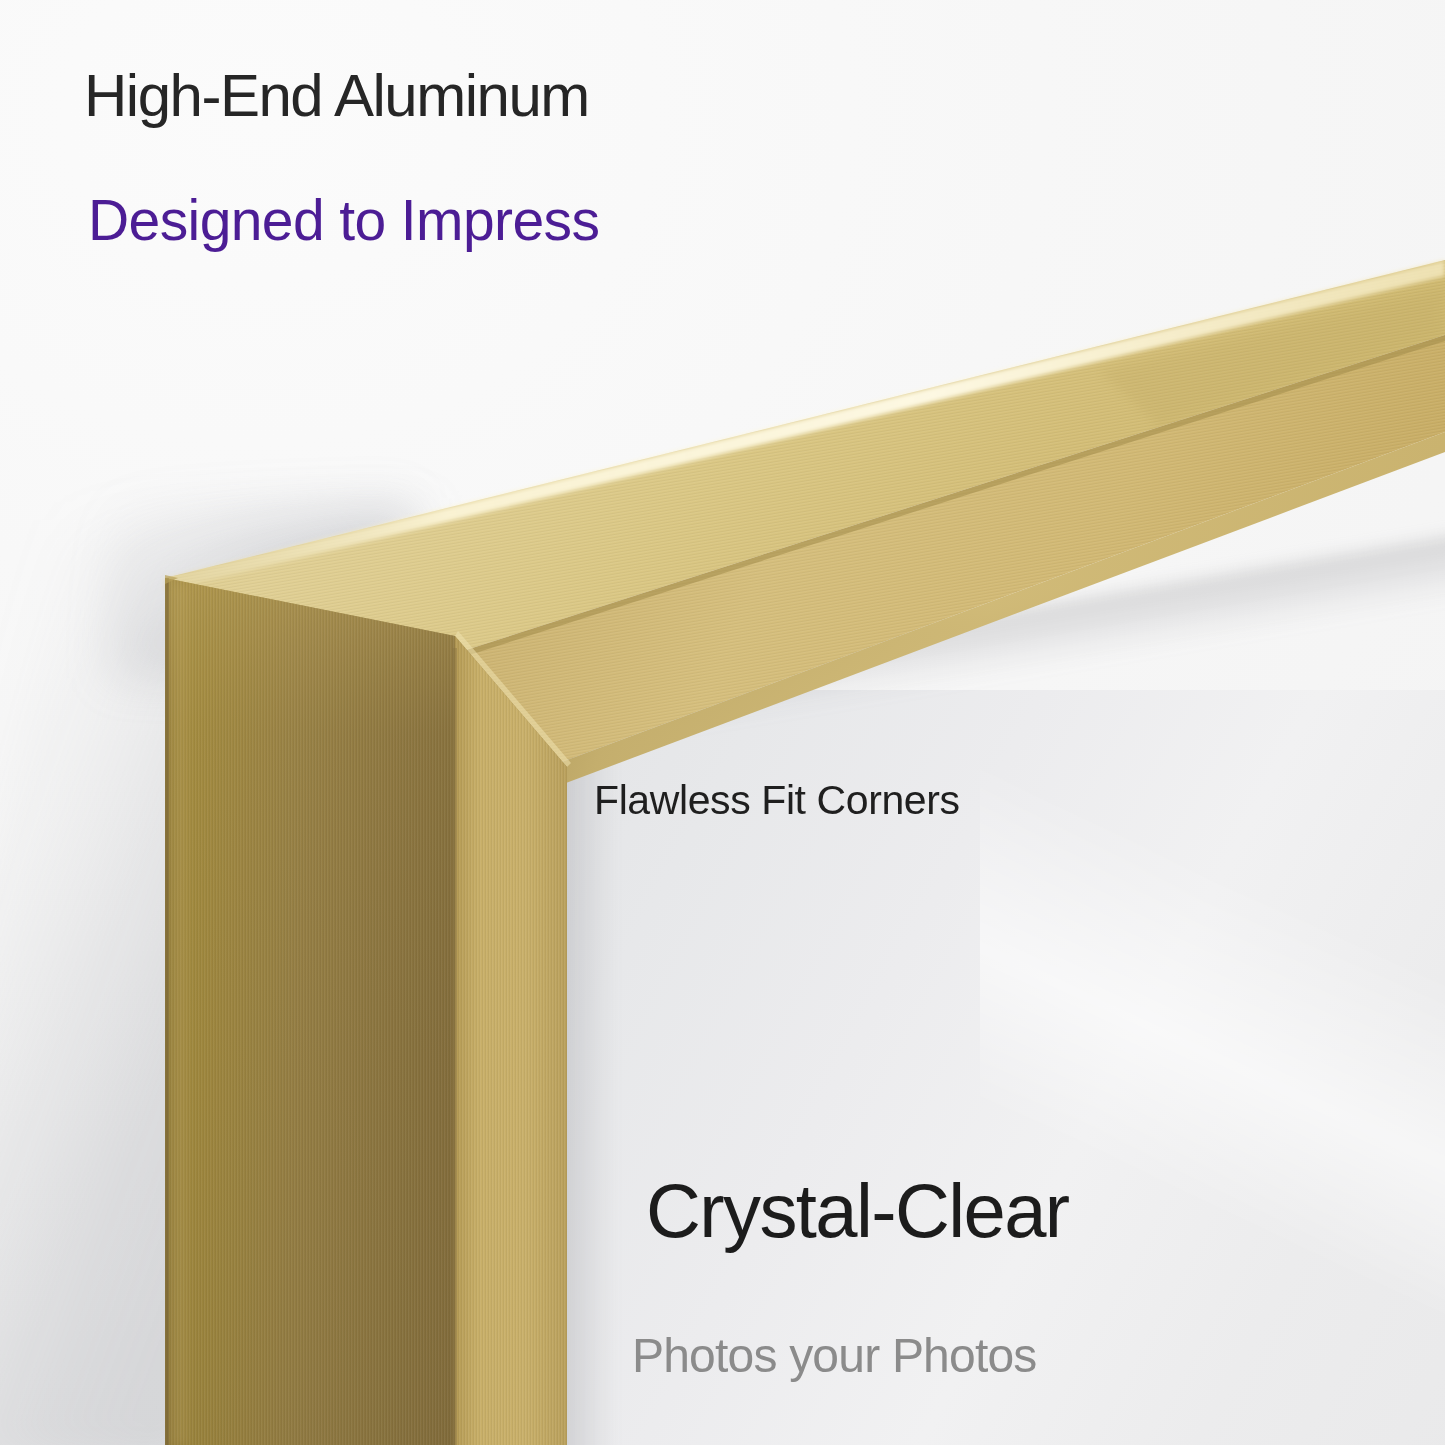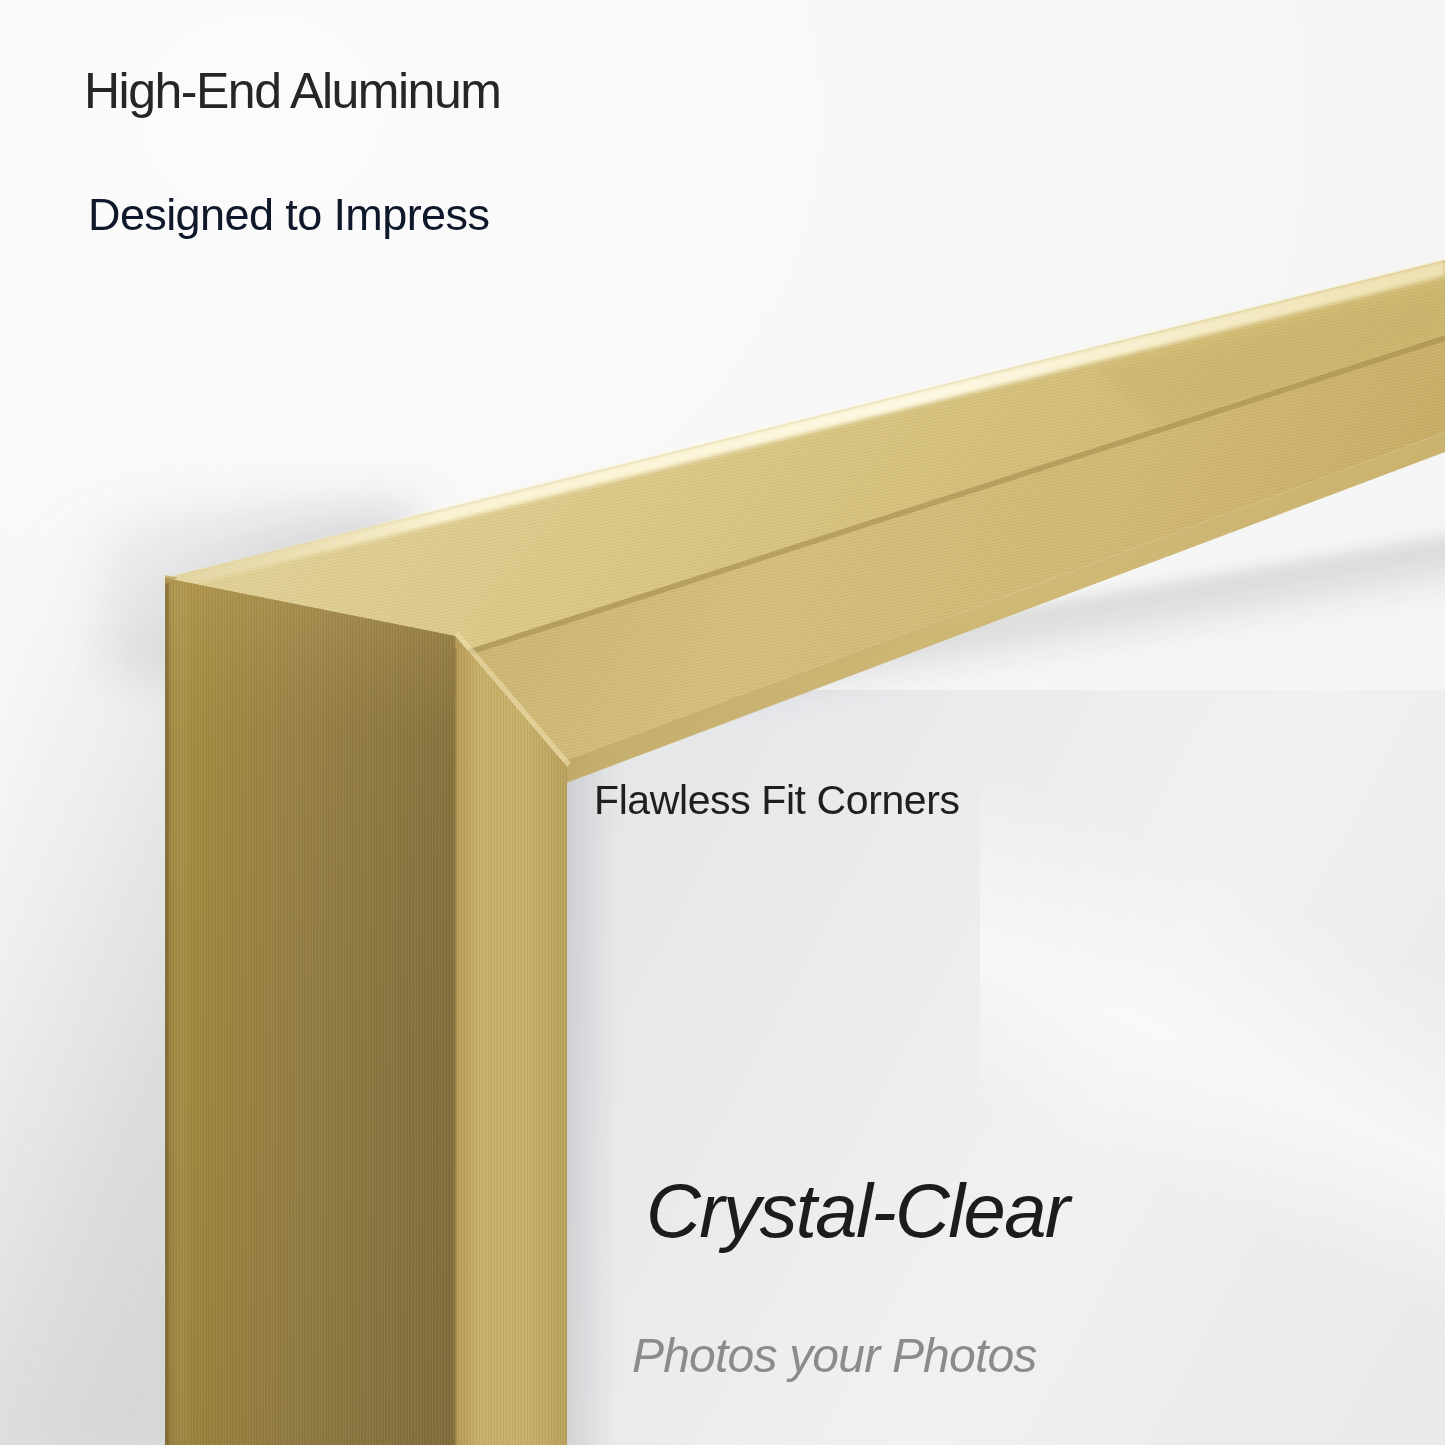--- a/index.html
+++ b/index.html
@@ -119,33 +119,33 @@
 
   
   .txt {
     position: absolute;
     white-space: pre;
     letter-spacing: -0.5px;
   }
   #headline {
     left: 84px;
     top: 66px;
-    font-size: 50px;
+    font-size: 60px;
     line-height: 1.0;
     font-weight: 300;
     color: #262626;
     letter-spacing: -1.5px;
   }
   #subhead {
     left: 88px;
     top: 192px;
-    font-size: 45px;
+    font-size: 57px;
     line-height: 1.0;
     font-weight: 300;
-    color: #0f172a;
+    color: #4c1d95;
     letter-spacing: -0.6px;
   }
   #corner-label {
     left: 594px;
     top: 780px;
     font-size: 41px;
     line-height: 1.0;
     font-weight: 300;
     color: #1f1f1f;
     letter-spacing: -0.4px;
@@ -162,21 +162,21 @@
   }
   #glass-sub {
     left: 632px;
     top: 1197px;
     font-size: 48px;
     line-height: 1.32;
     font-weight: 300;
     color: #8b8b8b;
     letter-spacing: -0.8px;
   }
-  .line { display: block; font-style: italic; }
+  .line { display: block; }
 </style>
 </head>
 <body>
 
 <div id="stage">
 
   <div class="wall"></div>
 
   <div class="cast-shadow"></div>
   <div class="cast-shadow-top"></div>

